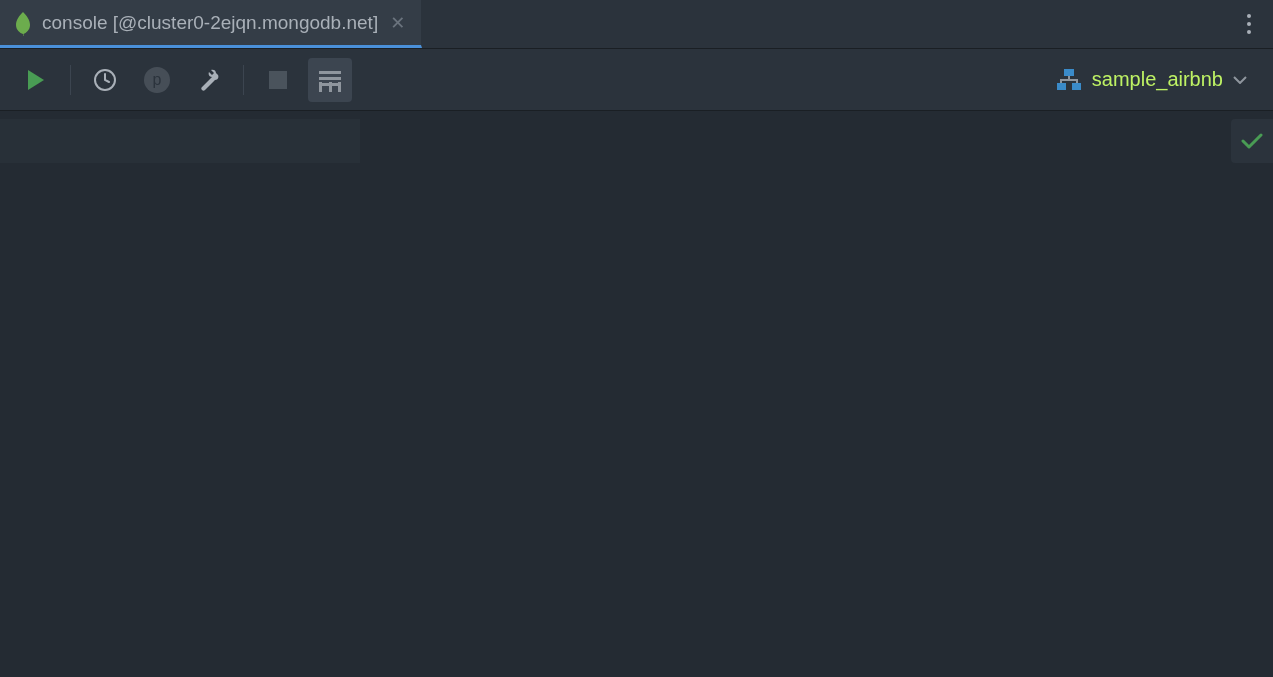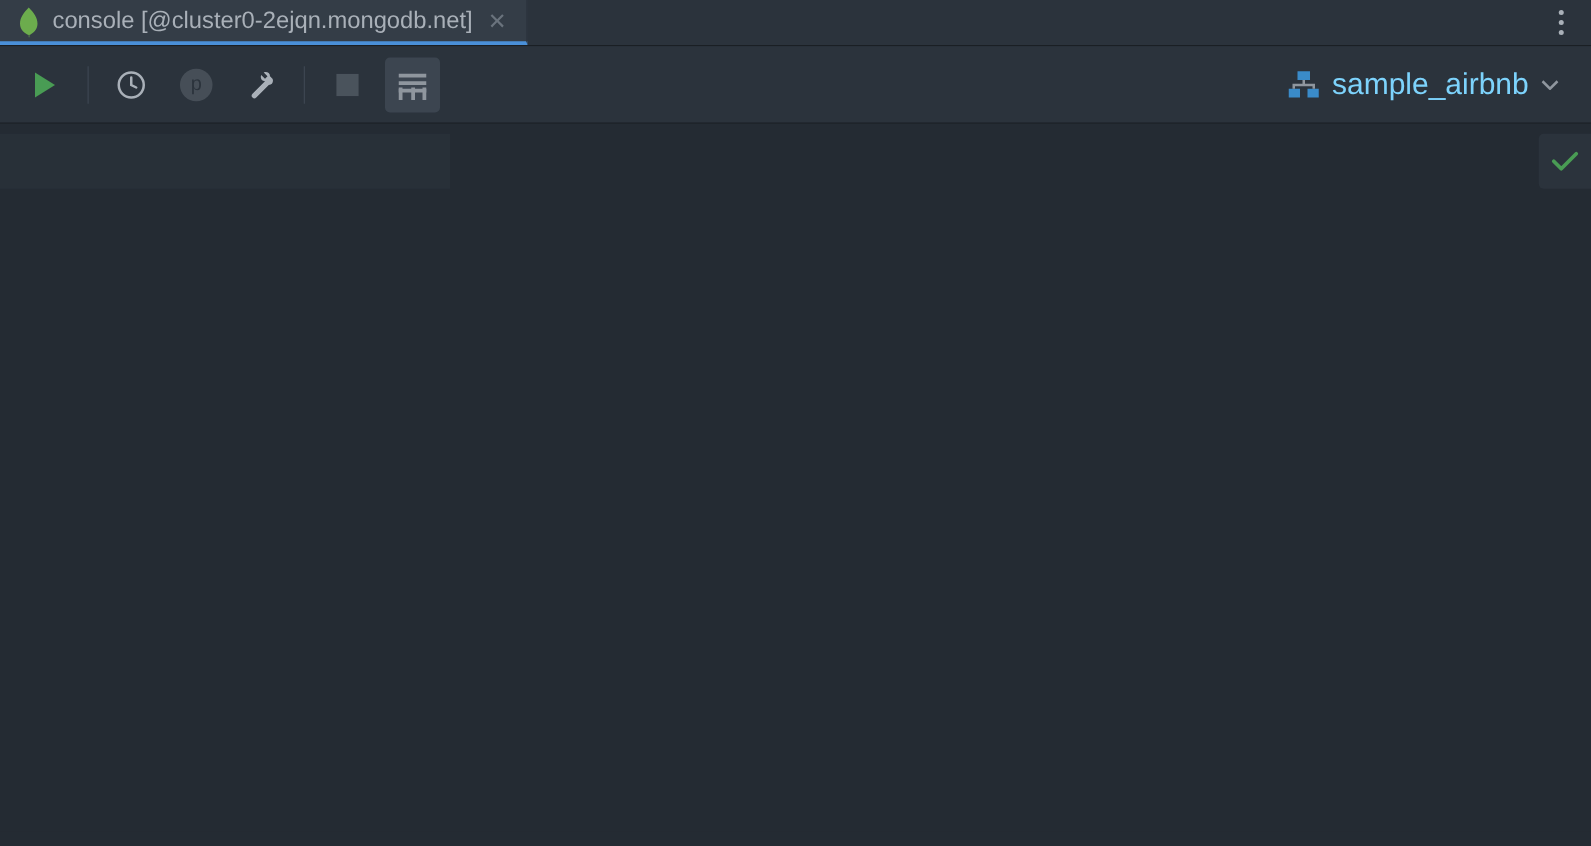--- a/index.html
+++ b/index.html
@@ -9,21 +9,21 @@
     }
     body {
       font-family: -apple-system, BlinkMacSystemFont, "Segoe UI", sans-serif;
       background: #242b33;
       color: #a9b0b8;
       width: 1273px;
       height: 677px;
       overflow: hidden;
     }
     .tab-bar {
-      height: 37px;
+      height: 49px;
       background: #2b333c;
       display: flex;
       align-items: stretch;
       border-bottom: 1px solid #1a1f24;
     }
     .tab {
       display: flex;
       align-items: center;
       padding: 0 14px;
       background: #343d47;
@@ -98,22 +98,22 @@
     }
     .toolbar-select {
       display: flex;
       align-items: center;
       gap: 10px;
       padding: 0 12px;
       cursor: pointer;
       height: 44px;
     }
     .toolbar-select-label {
-      font-size: 24px;
-      color: #7dd3fc;
+      font-size: 20px;
+      color: #bef264;
     }
     .chevron-down {
       width: 14px;
       height: 8px;
     }
     .editor-area {
       position: relative;
       height: calc(677px - 49px - 62px);
       background: #242b33;
     }

